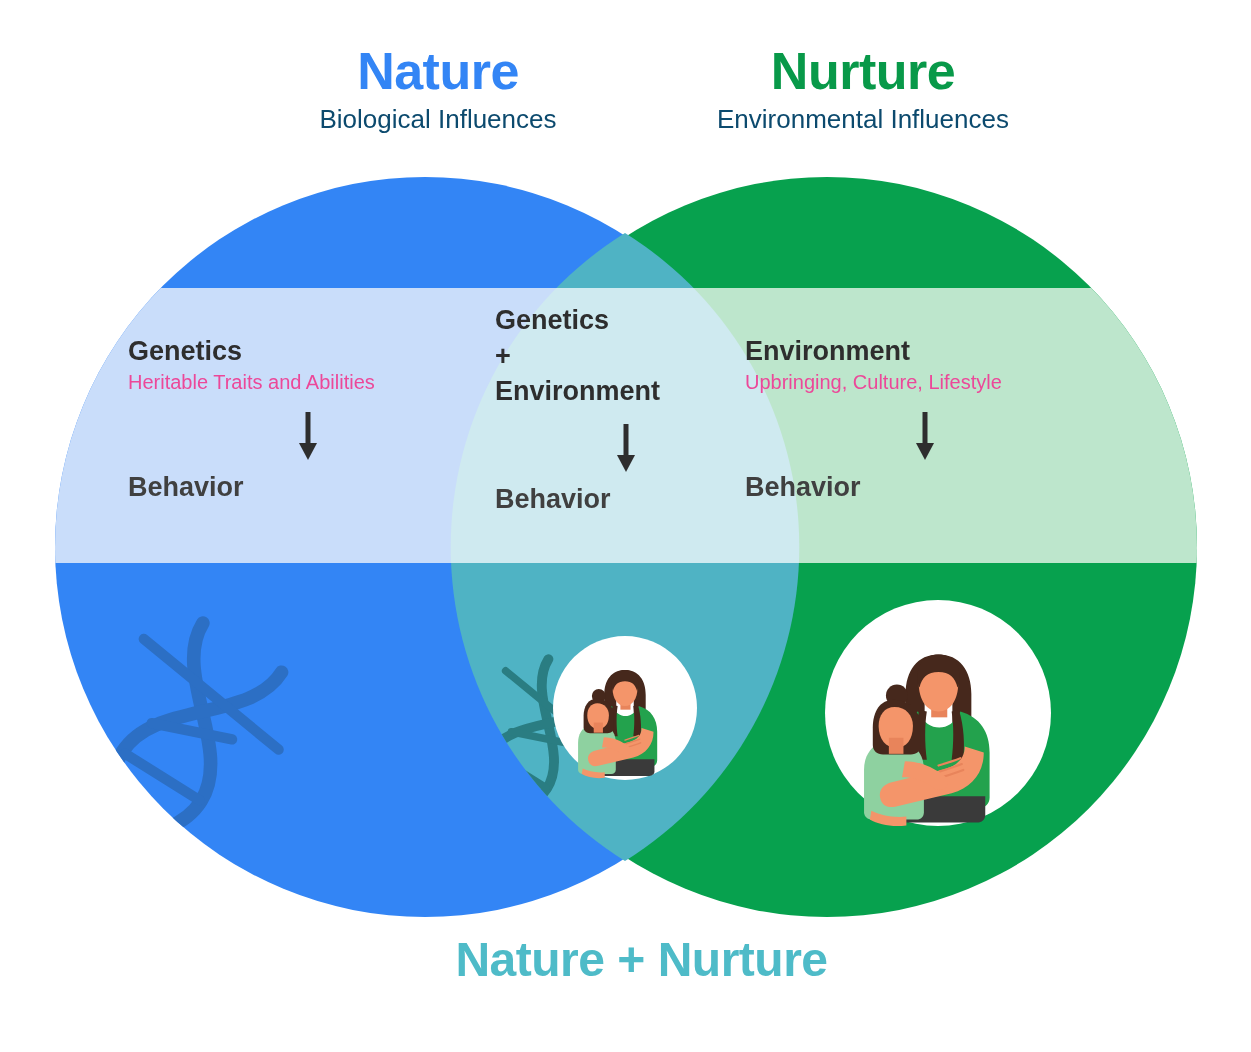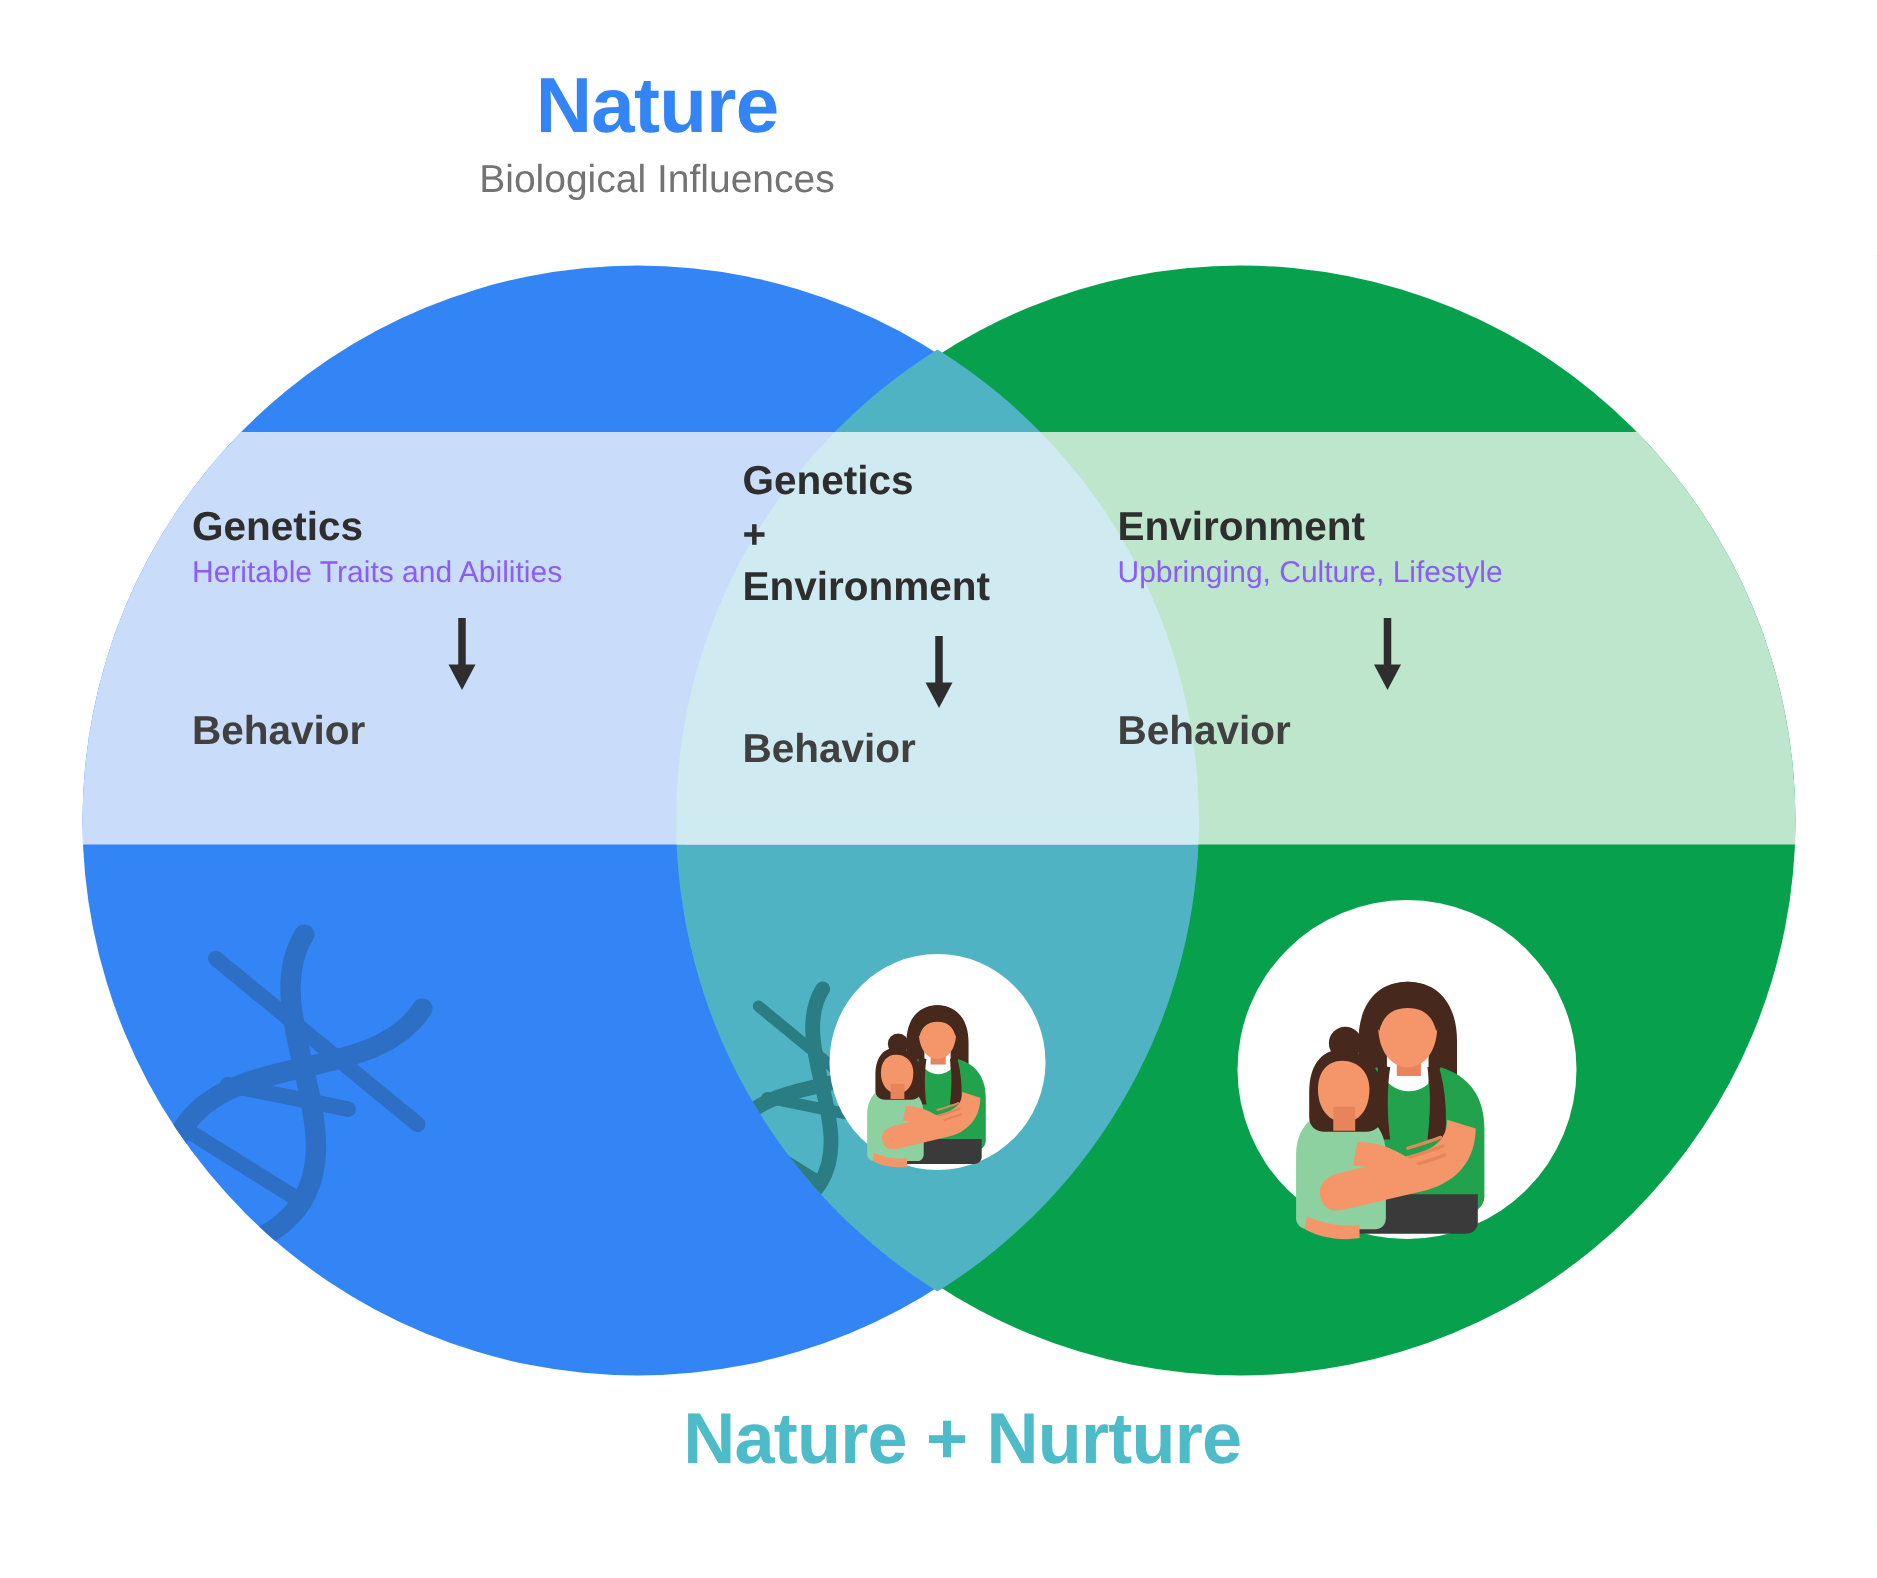--- a/index.html
+++ b/index.html
@@ -39,21 +39,21 @@
     line-height: 1.06;
     letter-spacing: -0.5px;
     margin: 0;
   }
   .header-title.nature  { color: #3385F5; }
   .header-title.nurture { color: #089949; }
 
   .header-sub {
     font-size: 26px;
     font-weight: normal;
-    color: #737373;
+    color: #0c4a6e;
     margin-top: 6px;
     line-height: 1.15;
   }
 
   
   .venn-stage {
     position: absolute;
     left: 0;
     top: 0;
     width: 1251px;
@@ -72,21 +72,21 @@
   }
   .panel-heading {
     font-size: 27px;
     font-weight: bold;
     color: #2e2e2e;
     line-height: 1.18;
   }
   .panel-sub {
     font-size: 20px;
     font-weight: normal;
-    color: #8b5cf6;
+    color: #ec4899;
     line-height: 1.2;
     margin-top: 2px;
   }
   .panel-op {
     font-size: 27px;
     font-weight: bold;
     color: #2e2e2e;
     line-height: 1.3;
     margin-top: 2px;
   }
@@ -118,20 +118,24 @@
     color: #4EBBC8;
   }
 </style>
 </head>
 <body>
 
 <div class="header-row">
   <div class="header-col nature">
     <div class="header-title nature">Nature</div>
     <div class="header-sub">Biological Influences</div>
+  </div>
+  <div class="header-col nurture">
+    <div class="header-title nurture">Nurture</div>
+    <div class="header-sub">Environmental Influences</div>
   </div>
 </div>
 
 <div class="venn-stage">
 
   <svg class="venn-svg" width="1251" height="930" viewBox="0 0 1251 930">
     <defs>
 
       <clipPath id="clipLeft">
           <circle cx="425" cy="547" r="370"></circle>

